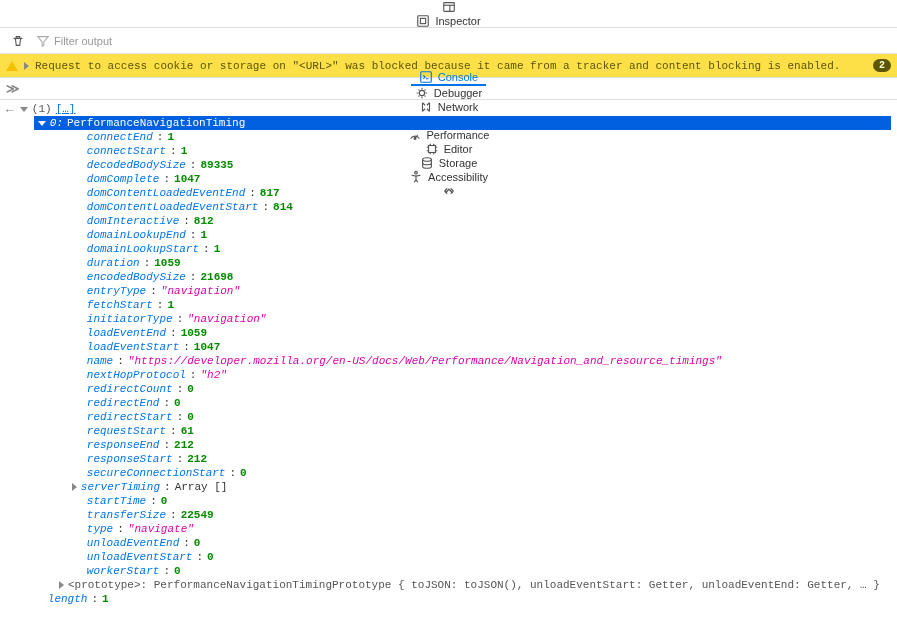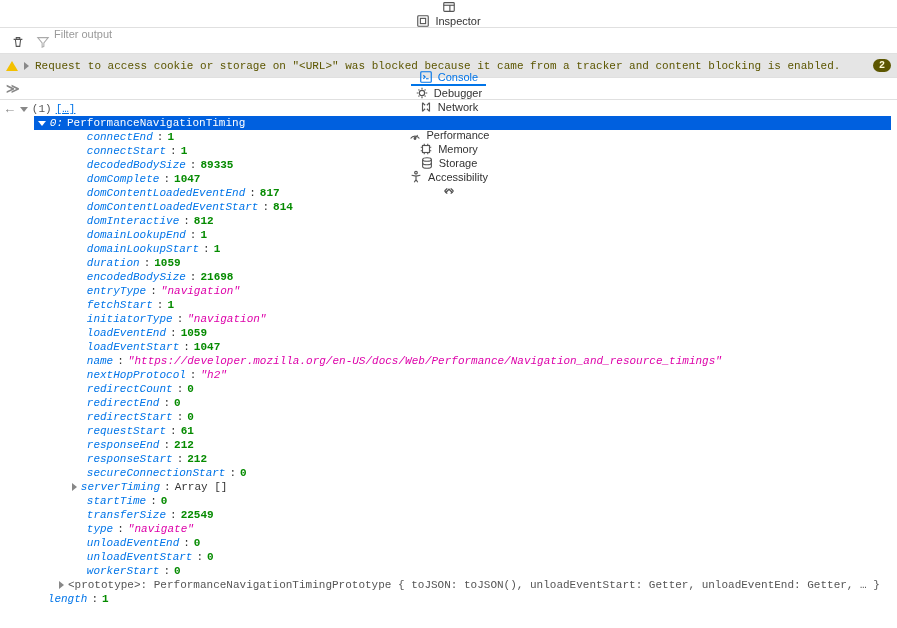--- a/index.html
+++ b/index.html
@@ -40,41 +40,41 @@
 .tool-icon-btn {
   width: 28px; height: 28px;
   display: flex; align-items: center; justify-content: center;
   cursor: pointer;
 }
 .tool-icon-btn svg { width: 14px; height: 14px; }
 
 
 .filter-row {
   display: flex;
-  align-items: flex-start;
+  align-items: center;
   height: 26px;
   border-bottom: 1px solid #e0e0e0;
   padding: 0 4px;
   gap: 2px;
 }
 .filter-input {
   flex: 1;
   border: none;
   outline: none;
   font-size: 11px;
   color: #333;
 }
 .filter-input::placeholder { color: #999; }
 
 
 .warning-row {
   display: flex;
   align-items: center;
   height: 24px;
-  background: #e5e5e5;
+  background: #fde047;
   border-bottom: 1px solid #e0e0e0;
   padding: 0 6px;
   gap: 6px;
 }
 .warn-icon {
   width: 0; height: 0;
   border-left: 6px solid transparent;
   border-right: 6px solid transparent;
   border-bottom: 10px solid #f3c000;
   position: relative;
@@ -219,21 +219,21 @@
         <circle cx="8" cy="12" r="1" fill="#555"></circle>
         <line x1="8" y1="12" x2="11" y2="8"></line>
       </svg>
     <span>Performance</span>
   </div>
   <div class="tab">
     <svg viewBox="0 0 16 16" fill="none" stroke="#555" stroke-width="1.3">
         <rect x="4" y="4" width="8" height="8"></rect>
         <path d="M6 2v2M10 2v2M6 12v2M10 12v2M2 6h2M2 10h2M12 6h2M12 10h2"></path>
       </svg>
-    <span>Memory</span>
+    <span>Editor</span>
   </div>
   <div class="tab">
     <svg viewBox="0 0 16 16" fill="none" stroke="#555" stroke-width="1.3">
         <ellipse cx="8" cy="4" rx="5" ry="2"></ellipse>
         <path d="M3 4v8c0 1 2 2 5 2s5-1 5-2V4"></path>
         <path d="M3 8c0 1 2 2 5 2s5-1 5-2"></path>
       </svg>
     <span>Storage</span>
   </div>
   <div class="tab">

